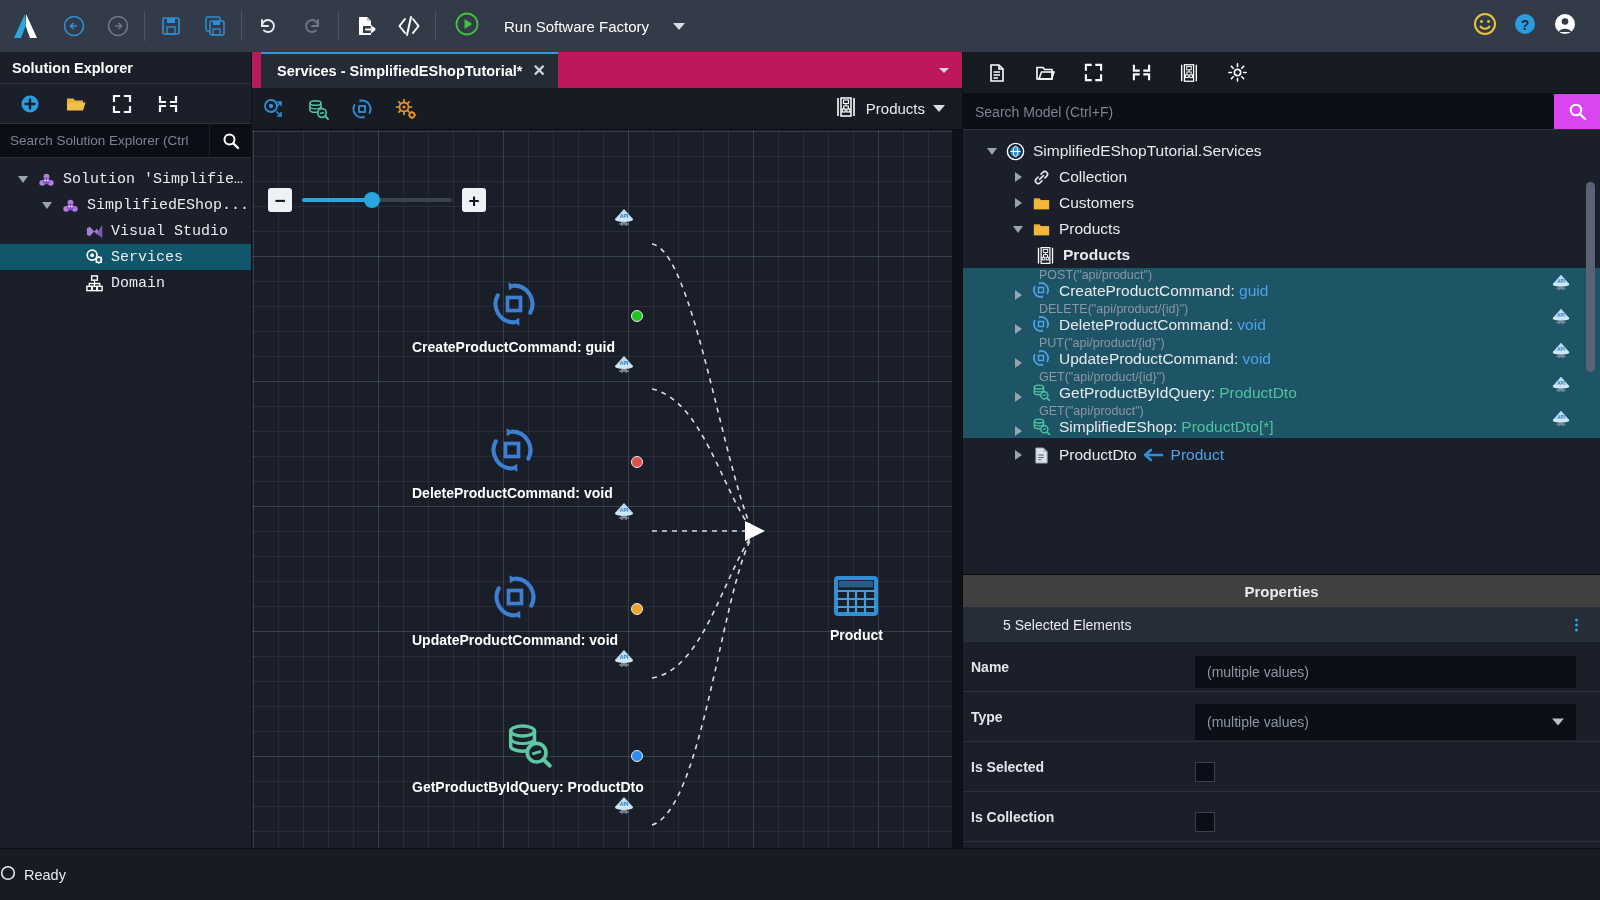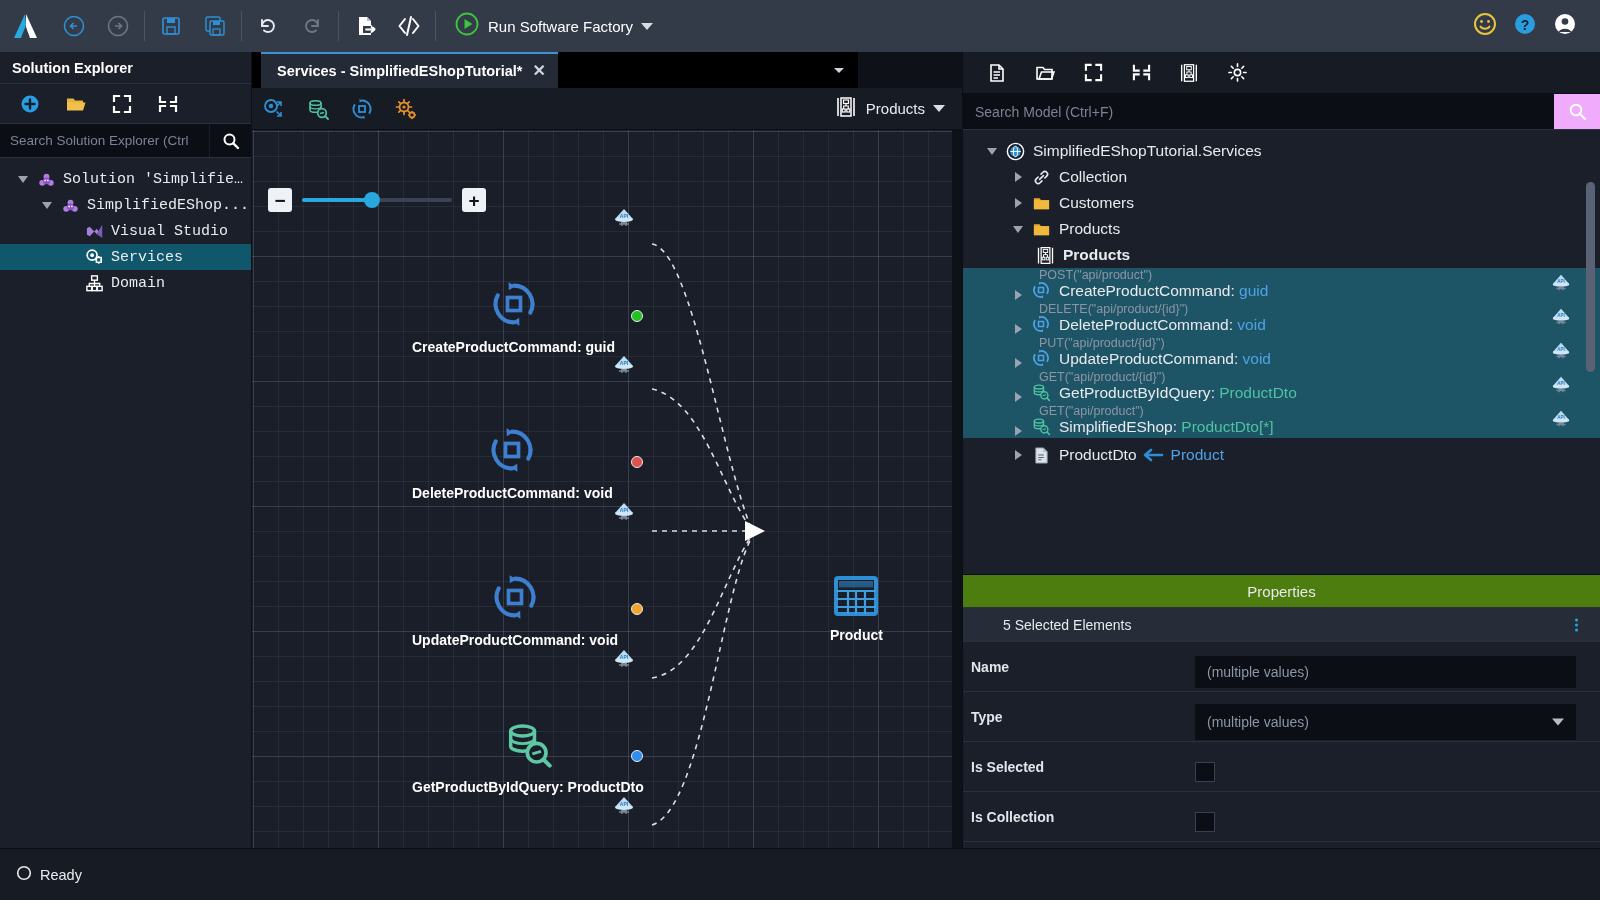--- a/index.html
+++ b/index.html
@@ -16,21 +16,21 @@
   .topbar {
     position:absolute; left:0; top:0; width:1600px; height:52px;
     background:#333a48; display:flex; align-items:center;
   }
   .logo { width:52px; height:52px; display:flex; align-items:center; justify-content:center; }
   .tb-sep { width:1px; height:30px; background:#4b5364; margin:0 4px; }
   .tb-btn {
     width:44px; height:44px; display:flex; align-items:center; justify-content:center;
     border-radius:3px; cursor:pointer;
   }
-  .run-group { display:flex; align-items:center; gap:8px; margin-left:6px; cursor:pointer; padding:4px 8px; border-radius:3px;}
+  .run-group { display:flex; align-items:center; gap:24px; margin-left:6px; cursor:pointer; padding:4px 8px; border-radius:3px;}
   .run-label { font-size:15px; color:#ffffff; }
   .caret-d { width:0;height:0;border-left:6px solid transparent;border-right:6px solid transparent;border-top:7px solid #d8dce3; }
   .topbar-right { margin-left:auto; display:flex; align-items:center; gap:14px; padding-right:22px; }
 
   
   .leftpanel {
     position:absolute; left:0; top:52px; width:252px; height:796px;
     background:#1b1f2a; border-right:1px solid #0d1016;
   }
   .lp-title {
@@ -52,21 +52,21 @@
   .tnode { display:flex; align-items:center; height:26px; font-size:15px; cursor:pointer; white-space:nowrap; }
   .tnode.sel { background:#11576b; }
   .tw { width:22px; display:flex; align-items:center; justify-content:center; flex:0 0 22px;}
   .tri-d { width:0;height:0;border-left:5.5px solid transparent;border-right:5.5px solid transparent;border-top:7px solid #9aa3b2; }
   .tri-r { width:0;height:0;border-top:5.5px solid transparent;border-bottom:5.5px solid transparent;border-left:7px solid #9aa3b2; }
   .ticon { width:24px; display:flex; align-items:center; justify-content:center; flex:0 0 24px; }
   .tlabel { padding-left:5px; color:#e9ebef; overflow:hidden; text-overflow:ellipsis; }
 
   
   .center { position:absolute; left:252px; top:52px; width:711px; height:796px; background:#0e1117; }
-  .tabbar { position:absolute; left:0; top:0; width:606px; height:36px; background:#000000; }
+  .tabbar { position:absolute; left:0; top:0; width:711px; height:36px; background:#be185d; }
   .tab {
     position:absolute; left:9px; top:0; height:36px; display:flex; align-items:center; gap:10px;
     padding:0 12px 0 16px; background:#242a36; border-top:2px solid #3a94d8;
     font-size:14.5px; font-weight:bold; color:#ffffff; cursor:pointer;
   }
   .tab-close { color:#cfd4dd; font-size:16px; cursor:pointer; line-height:1; }
   .tabbar-caret { position:absolute; right:10px; top:9px; cursor:pointer; }
   .dtoolbar { position:absolute; left:0; top:36px; width:711px; height:42px; background:#171b24;
      display:flex; align-items:center; border-bottom:1px solid #0b0e14;}
   .dtb-btn { width:44px;height:38px; display:flex;align-items:center;justify-content:center; cursor:pointer; border-radius:3px;}
@@ -93,56 +93,56 @@
 
   .node { position:absolute; display:flex; flex-direction:column; align-items:center; cursor:pointer; }
   .node-label { margin-top:5px; font-size:14px; font-weight:bold; color:#ffffff; white-space:nowrap; }
   .api-badge { position:absolute; }
   .port { position:absolute; width:12px;height:12px;border-radius:50%;border:1.5px solid #e8eaee; }
 
   
   .rightpanel { position:absolute; left:963px; top:52px; width:637px; height:796px; background:#1b1f2a; }
   .rp-toolbar { height:42px; display:flex; align-items:center; gap:12px; padding-left:16px; background:#171b24; border-bottom:1px solid #0b0e14;}
   .rp-tb-btn { width:36px;height:34px;display:flex;align-items:center;justify-content:center;cursor:pointer;border-radius:3px;}
-  .rp-search { height:36px; display:flex; background:#f0abfc; border-bottom:1px solid #2b303d;}
+  .rp-search { height:36px; display:flex; background:#d946ef; border-bottom:1px solid #2b303d;}
   .rp-search input { flex:1;background:#0b0e14;border:none;outline:none;color:#cfd4dd;font-size:14px;padding-left:12px;
      font-family:"Liberation Sans", sans-serif;}
   .rp-search input::placeholder{ color:#7b8394; }
   .rp-search-btn { width:46px;display:flex;align-items:center;justify-content:center;cursor:pointer;}
   .mtree { position:relative; height:444px; overflow:hidden; padding-top:8px; }
   .mrow { display:flex; align-items:center; min-height:26px; font-size:15.5px; cursor:pointer; white-space:nowrap; position:relative;}
   .mrow.sel { background:#1d5466; }
   .mrow.tall { height:34px; align-items:flex-end; padding-bottom:2px;}
   .m-verb { position:absolute; left:76px; top:0px; font-size:12.5px; color:#8d96a6; }
   .mlabel { padding-left:6px; }
   .mtype-blue { color:#4ea3e8; }
   .mtype-green { color:#4fc3a1; }
   .m-api { position:absolute; right:26px; top:50%; transform:translateY(-50%); }
   .rp-scrollbar { position:absolute; right:5px; top:52px; width:9px; height:190px; background:#5a6375; border-radius:5px;}
 
-  .propshdr { height:34px; display:flex;align-items:center;justify-content:center; background:#4d7c0f;
-     border-top:1px solid #0b0e14; border-bottom:1px solid #2b303d; font-size:15px; font-weight:normal;}
+  .propshdr { height:34px; display:flex;align-items:center;justify-content:center; background:#404040;
+     border-top:1px solid #0b0e14; border-bottom:1px solid #2b303d; font-size:15px; font-weight:bold;}
   .propssel { height:34px; display:flex;align-items:center; padding-left:40px; font-size:14px;
      border-bottom:1px solid #2b303d; position:relative; background:#262c38;}
   .kebab { position:absolute; right:22px; top:50%; transform:translateY(-50%); cursor:pointer; display:flex; flex-direction:column; gap:2px;}
   .kebab i { display:block; width:3px;height:3px;background:#29a8e0;border-radius:50%;}
   .prow { display:flex; align-items:center; height:50px; border-bottom:1px solid #2b303d; }
   .pname { width:232px; padding-left:8px; font-size:14px; color:#e2e5ea;font-weight:bold; }
   .pval { flex:1; padding-right:24px; display:flex; align-items:center;margin-top:10px;}
   .ptext { flex:1; height:32px; background:#0b0e14; display:flex; align-items:center; padding:0 12px;
      font-size:14px; color:#8d96a6; cursor:text;}
   .pselect { flex:1; height:36px; background:#0b0e14; display:flex; align-items:center; padding:0 12px;
      font-size:14px; color:#8d96a6; cursor:pointer; position:relative;}
   .pselect .car { position:absolute; right:12px; top:50%; transform:translateY(-50%);
      width:0;height:0;border-left:6px solid transparent;border-right:6px solid transparent;border-top:7px solid #b7bdc9;}
   .pcheck { width:20px;height:20px;background:#0b0e14;border:1px solid #39404f; cursor:pointer;}
 
   
   .statusbar { position:absolute; left:0; bottom:0; width:1600px; height:52px; background:#171b24;
-     display:flex; align-items:center; padding-left:16px; gap:8px; border-top:1px solid #0b0e14;}
+     display:flex; align-items:center; gap:8px; border-top:1px solid #0b0e14;}
   .status-text { font-size:14.5px; color:#e9ebef; }
   .divider-v { position:absolute; top:52px; width:1px; height:796px; background:#0b0e14; }
 </style>
 </head>
 <body>
 
 <div class="app">
 
   <div class="topbar">
     <div class="logo">

